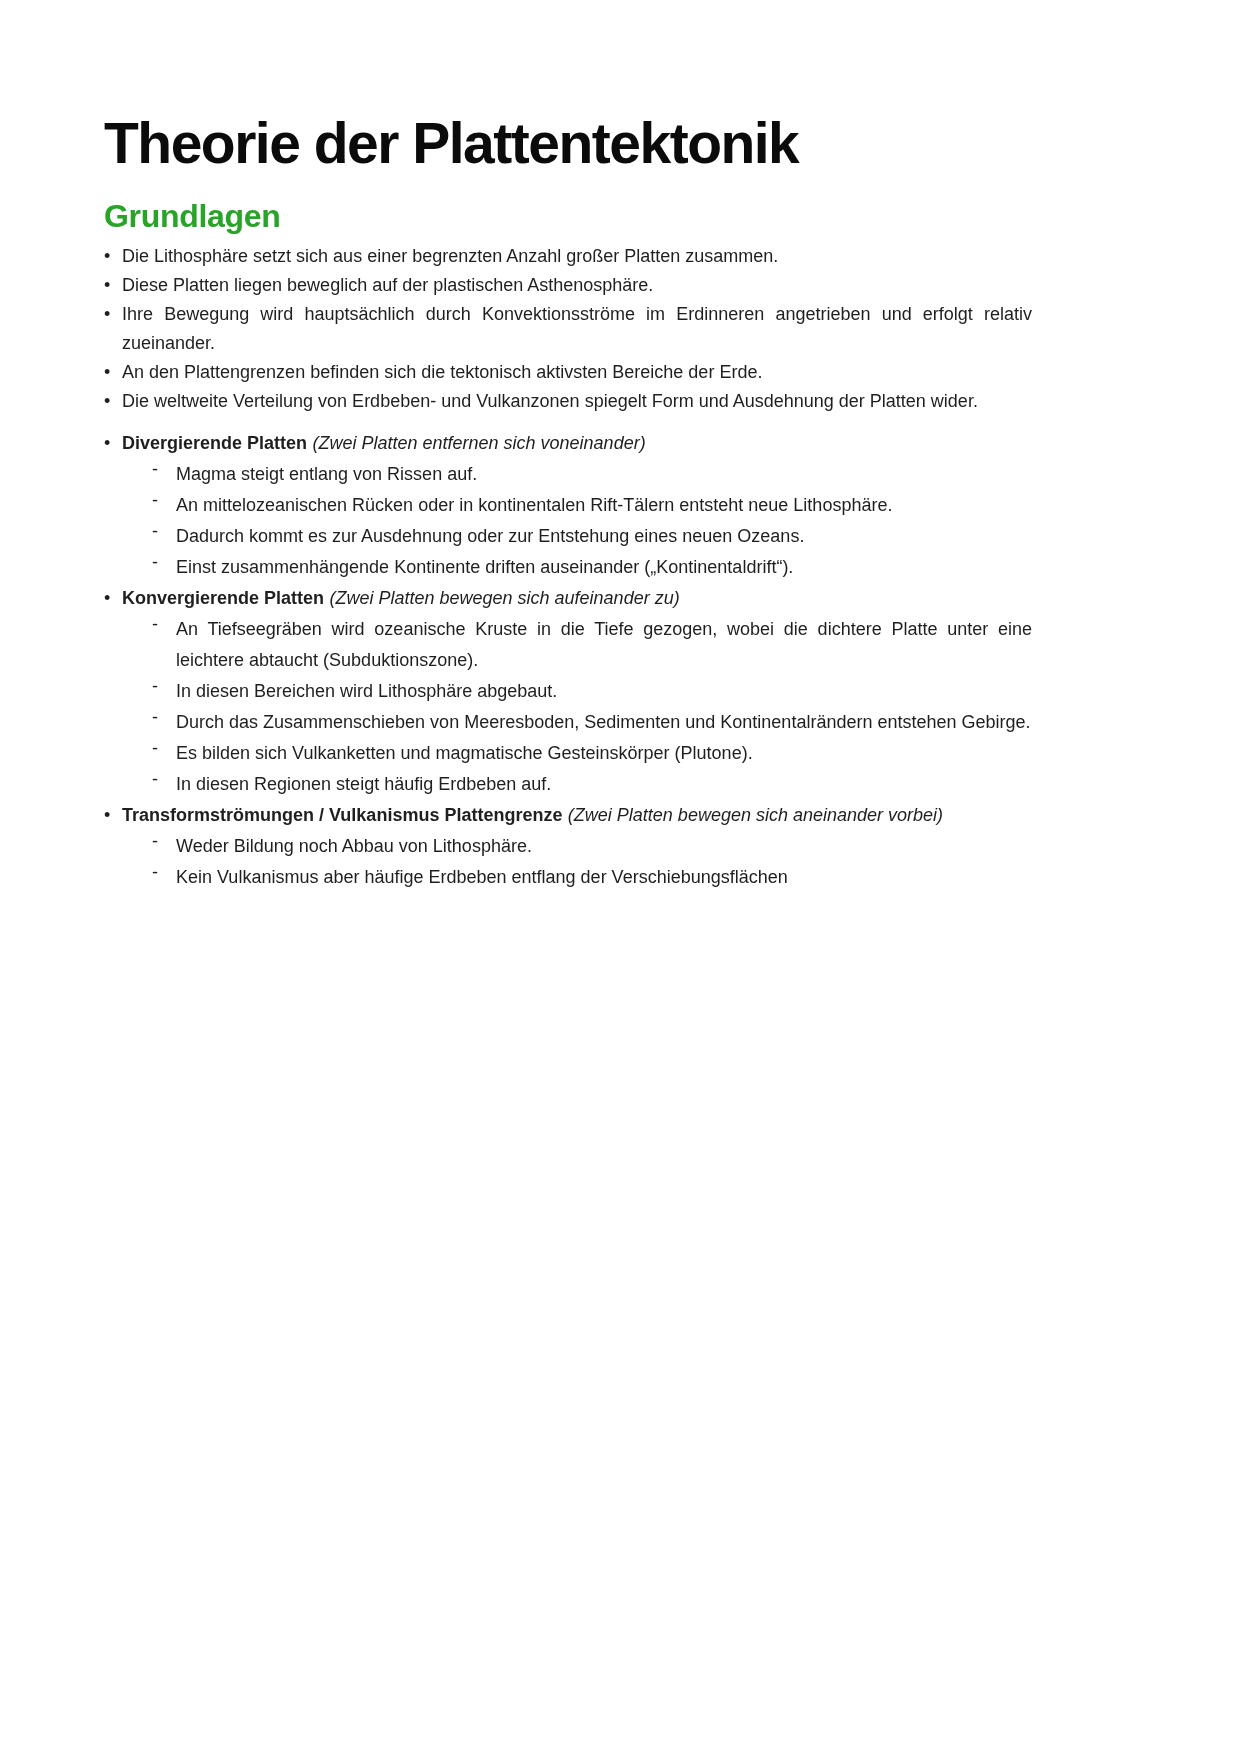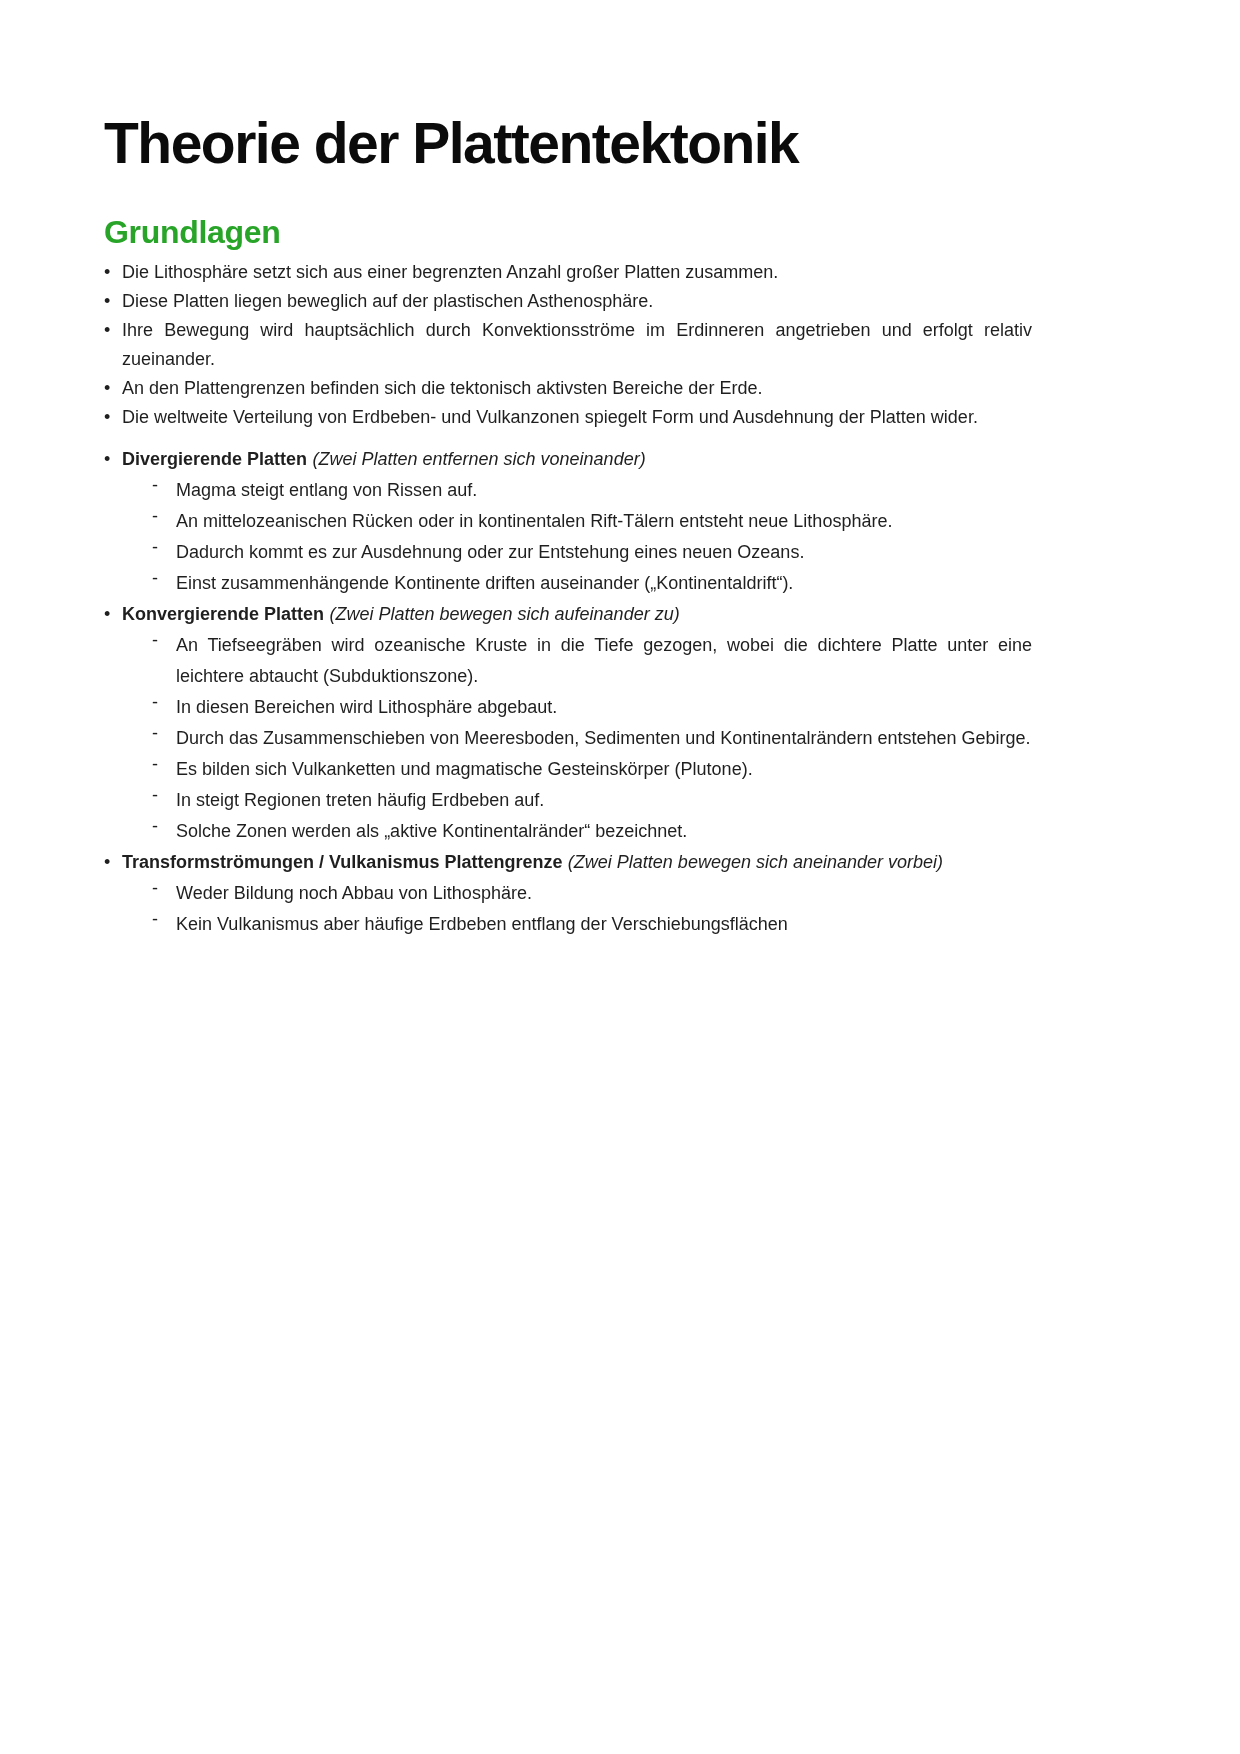--- a/index.html
+++ b/index.html
@@ -24,21 +24,21 @@
     color: #0b0b0b;
   }
 
   h2.section-heading {
     font-size: 32px;
     line-height: 40px;
     font-weight: 700;
     letter-spacing: -0.3px;
     color: var(--accent-green, #28a428);
   }
-  h2.sh-1 { margin-top: 34px; }
+  h2.sh-1 { margin-top: 18px; }
   h2.sh-2 { margin-top: 56px; }
 
   ul.l1 {
     list-style: none;
     margin-top: 6px;
     padding-left: 18px;
     font-size: 18px;
   }
   ul.l1.grundlagen { line-height: 29px; }
   ul.l1.typen { line-height: 31px; margin-top: 12px; }
@@ -104,22 +104,21 @@
       </ul>
     </li>
 
     <li>
       <span class="lead-bold">Konvergierende Platten</span><span class="lead-italic">(Zwei Platten bewegen sich aufeinander zu)</span>
       <ul class="l2">
         <li><span>An Tiefseegräben wird ozeanische Kruste in die Tiefe gezogen, wobei die dichtere Platte unter eine leichtere abtaucht (Subduktionszone).</span></li>
         <li><span>In diesen Bereichen wird Lithosphäre abgebaut.</span></li>
         <li><span>Durch das Zusammenschieben von Meeresboden, Sedimenten und Kontinentalrändern entstehen Gebirge.</span></li>
         <li><span>Es bilden sich Vulkanketten und magmatische Gesteinskörper (Plutone).</span></li>
-        <li><span>In steigt Regionen treten häufig Erdbeben auf.</span></li>
-        <li><span>Solche Zonen werden als „aktive Kontinentalränder“ bezeichnet.</span></li>
+        <li><span>In diesen Regionen steigt häufig Erdbeben auf.</span></li>
       </ul>
     </li>
 
     <li>
       <span class="lead-bold">Transformströmungen / Vulkanismus Plattengrenze</span><span class="lead-italic">(Zwei Platten bewegen sich aneinander vorbei)</span>
       <ul class="l2">
         <li><span>Weder Bildung noch Abbau von Lithosphäre.</span></li>
         <li><span>Kein Vulkanismus aber häufige Erdbeben entflang der Verschiebungsflächen</span></li>
       </ul>
     </li>

